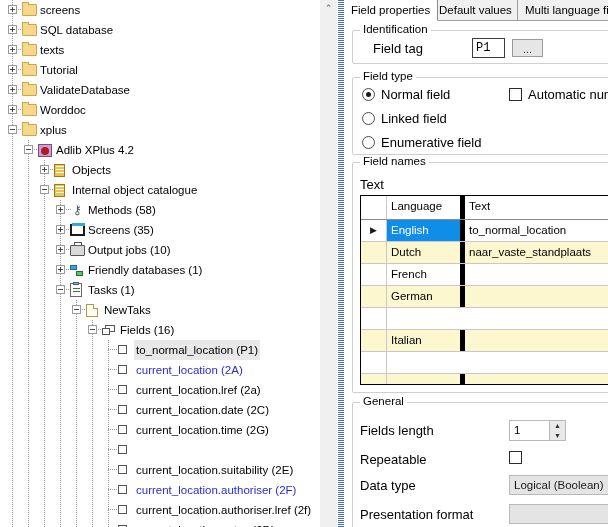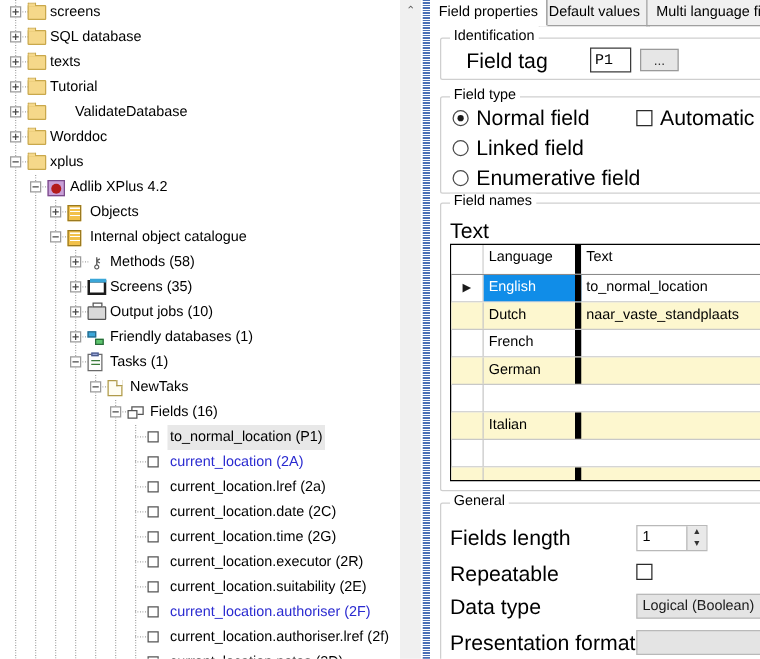--- a/index.html
+++ b/index.html
@@ -134,21 +134,21 @@
   .group{position:absolute;box-sizing:border-box;}
   .group .gbox{
     position:absolute;left:0;top:6px;right:0;bottom:0;
     border:1px solid #cfcfcf;border-radius:2px;box-sizing:border-box;
   }
   .group .gtitle{
     position:absolute;left:8px;top:-1px;background:#ffffff;padding:0 3px;
     font-size:11.5px;line-height:12px;z-index:2;color:#000;
   }
 
-  .lbl-txt{position:absolute;font-size:17px;line-height:14px;white-space:nowrap;}
+  .lbl-txt{position:absolute;font-size:13px;line-height:14px;white-space:nowrap;}
 
   .tbox{
     position:absolute;box-sizing:border-box;border:1px solid #3b3b3b;background:#ffffff;
     font-size:12px;line-height:18px;padding:0 3px;
     font-family:"Liberation Mono", monospace;
   }
   .btn-dots{
     position:absolute;box-sizing:border-box;border:1px solid #9a9a9a;background:#e6e6e6;
     text-align:center;font-size:11px;line-height:18px;color:#333;
   }
@@ -217,21 +217,21 @@
           <div class="hline" style="left: 12px; width: 12px;"></div>
           <div class="exp plus" style="left: 8px;"></div>
           <div class="ic ic-folder" style="left: 22px;"></div>
           <span class="lbl" style="left: 40px;">Tutorial</span>
         </div>
         <div class="node" style="top: 80px; position: absolute; left: 0px; right: 0px;">
           <div class="vline" style="left: 12px; top: 0px; height: 20px;"></div>
           <div class="hline" style="left: 12px; width: 12px;"></div>
           <div class="exp plus" style="left: 8px;"></div>
           <div class="ic ic-folder" style="left: 22px;"></div>
-          <span class="lbl" style="left: 40px; margin-left: 20px;">ValidateDatabase</span>
+          <span class="lbl" style="left: 40px;">ValidateDatabase</span>
         </div>
         <div class="node" style="top: 100px; position: absolute; left: 0px; right: 0px;">
           <div class="vline" style="left: 12px; top: 0px; height: 20px;"></div>
           <div class="hline" style="left: 12px; width: 12px;"></div>
           <div class="exp plus" style="left: 8px;"></div>
           <div class="ic ic-folder" style="left: 22px;"></div>
           <span class="lbl" style="left: 40px;">Worddoc</span>
         </div>
         <div class="node" style="top: 120px; position: absolute; left: 0px; right: 0px;">
           <div class="vline" style="left: 12px; top: 0px; height: 20px;"></div>
@@ -402,21 +402,20 @@
         <div class="node" style="top: 440px; position: absolute; left: 0px; right: 0px;">
           <div class="vline" style="left: 12px; top: 0px; height: 20px;"></div>
           <div class="vline" style="left: 28px; top: 0px; height: 20px;"></div>
           <div class="vline" style="left: 44px; top: 0px; height: 20px;"></div>
           <div class="vline" style="left: 60px; top: 0px; height: 20px;"></div>
           <div class="vline" style="left: 76px; top: 0px; height: 20px;"></div>
           <div class="vline" style="left: 92px; top: 0px; height: 20px;"></div>
           <div class="vline" style="left: 108px; top: 0px; height: 20px;"></div>
           <div class="hline" style="left: 108px; width: 12px;"></div>
           <div class="ic ic-leaf" style="left: 118px;"></div>
-          <span class="lbl" style="left: 136px;">current_location.executor (2R)</span>
         </div>
         <div class="node" style="top: 460px; position: absolute; left: 0px; right: 0px;">
           <div class="vline" style="left: 12px; top: 0px; height: 20px;"></div>
           <div class="vline" style="left: 28px; top: 0px; height: 20px;"></div>
           <div class="vline" style="left: 44px; top: 0px; height: 20px;"></div>
           <div class="vline" style="left: 60px; top: 0px; height: 20px;"></div>
           <div class="vline" style="left: 76px; top: 0px; height: 20px;"></div>
           <div class="vline" style="left: 92px; top: 0px; height: 20px;"></div>
           <div class="vline" style="left: 108px; top: 0px; height: 20px;"></div>
           <div class="hline" style="left: 108px; width: 12px;"></div>

